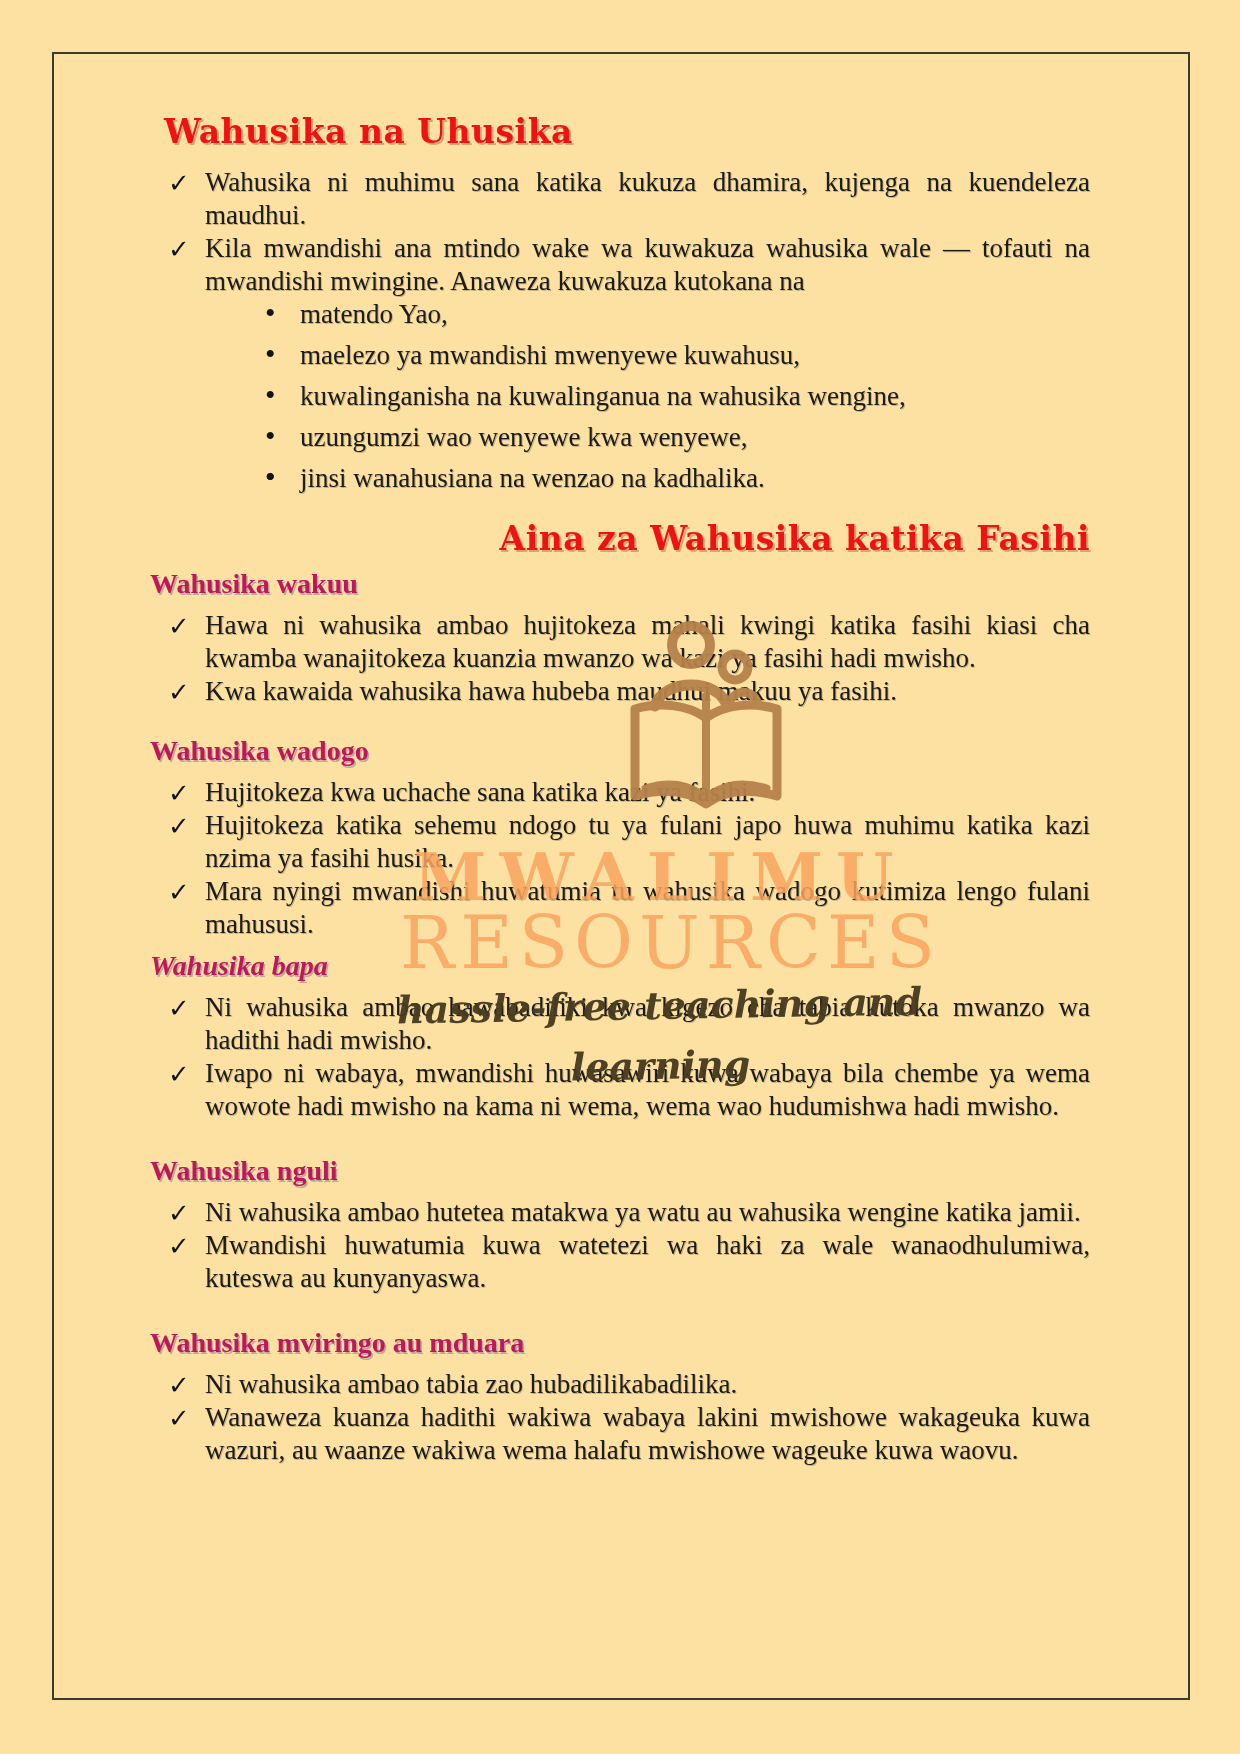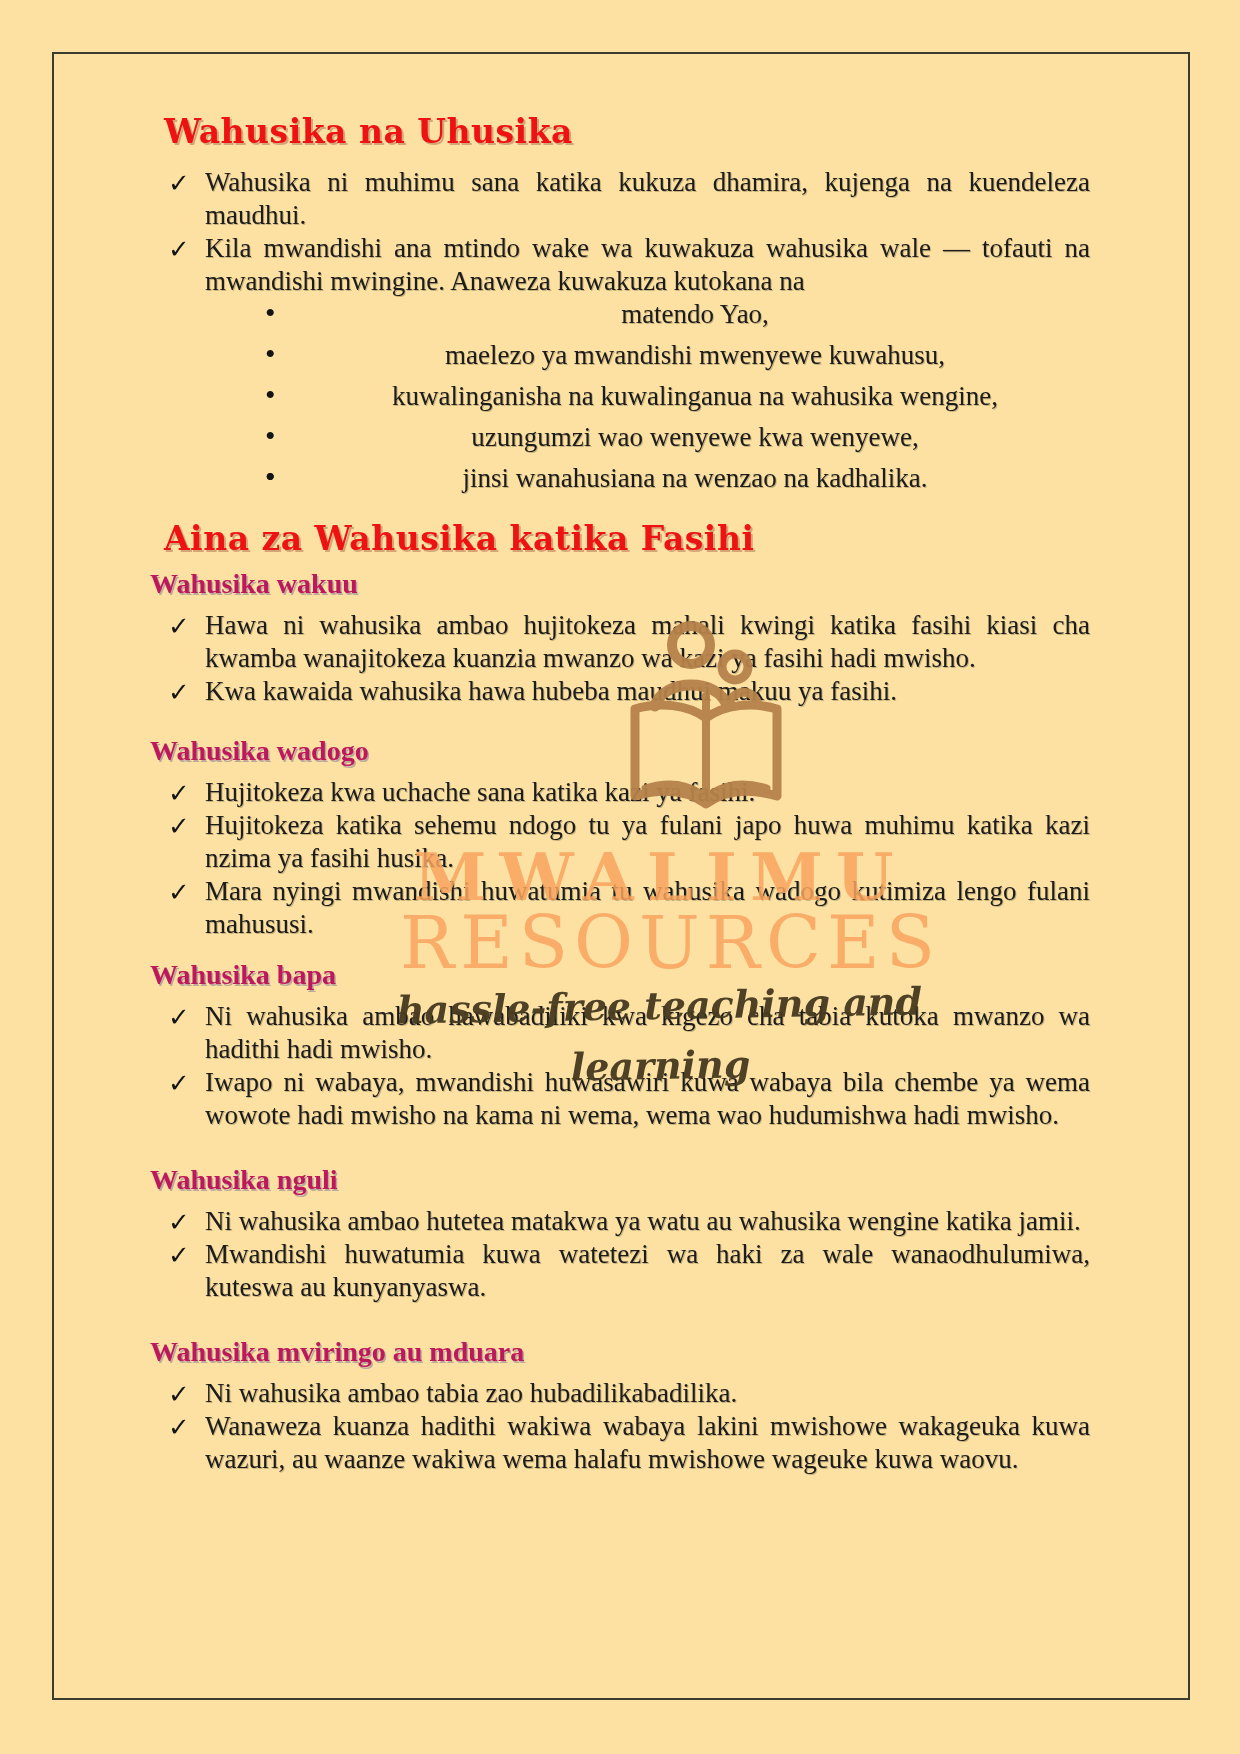--- a/index.html
+++ b/index.html
@@ -30,31 +30,31 @@
   h1 {
     font-family: "DejaVu Serif", serif;
     font-weight: 800;
     font-size: 33px;
     line-height: 40px;
     color: #EE1212;
     margin: 0 0 14px 14px;
     text-shadow: 2px 2px 0 rgba(120,30,20,0.30);
     letter-spacing: 0.5px;
   }
-  h1.second { margin-top: 24px; margin-bottom: 8px; }
+  h1.second { margin-top: 24px; margin-bottom: 8px; text-align: right; }
   h2 {
     font-size: 28px;
     line-height: 33px;
     font-weight: bold;
     color: #be185d;
     margin: 26px 0 9px 0;
     text-shadow: 1.5px 1.5px 0 rgba(40,40,140,0.30);
   }
   h2.first  { margin-top: 0; }
-  h2.tight  { margin-top: 17px; }
+  h2.tight  { margin-top: 8px; font-style: italic; }
   h2.wide   { margin-top: 31px; }
   .check-list { margin: 0; }
   .check-item {
     position: relative;
     padding-left: 55px;
   }
   .check-item .check {
     position: absolute;
     left: 18px; top: 1px;
     font-family: "DejaVu Sans", sans-serif;
@@ -79,21 +79,20 @@
     position: absolute;
     left: 115px; top: -2px;
     font-size: 30px;
     line-height: 33px;
     color: #141414;
   }
   .dot-text {
     font-size: 27px;
     line-height: 33px;
     text-shadow: 1px 1px 0 rgba(100,85,50,0.35);
-    text-align: center;
   }
   
   .watermark { position: absolute; left: 0; top: 8px; width: 100%; height: 100%; z-index: 5; pointer-events: none; }
   .wm-logo {
     position: absolute;
     left: 620px; top: 610px;
     width: 172px; height: 200px;
     opacity: 0.95;
   }
   .wm-brand1 {

